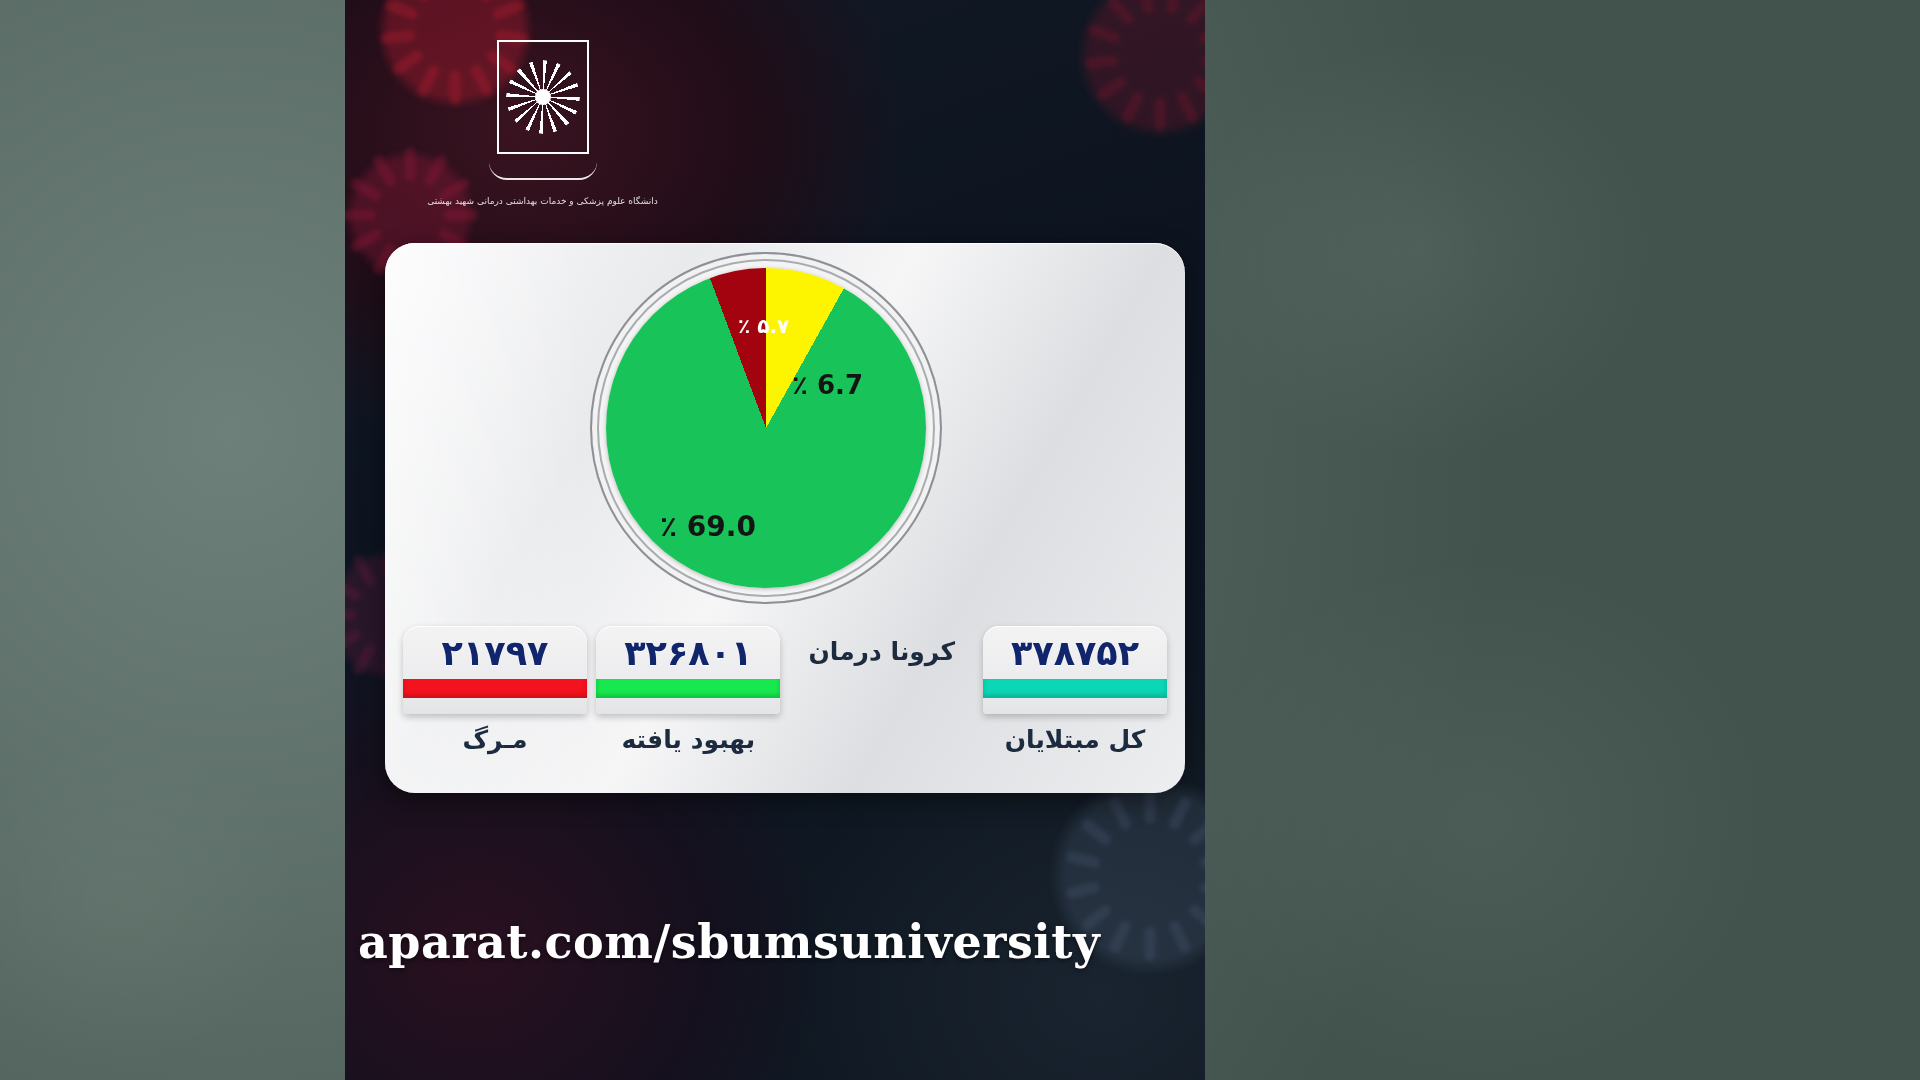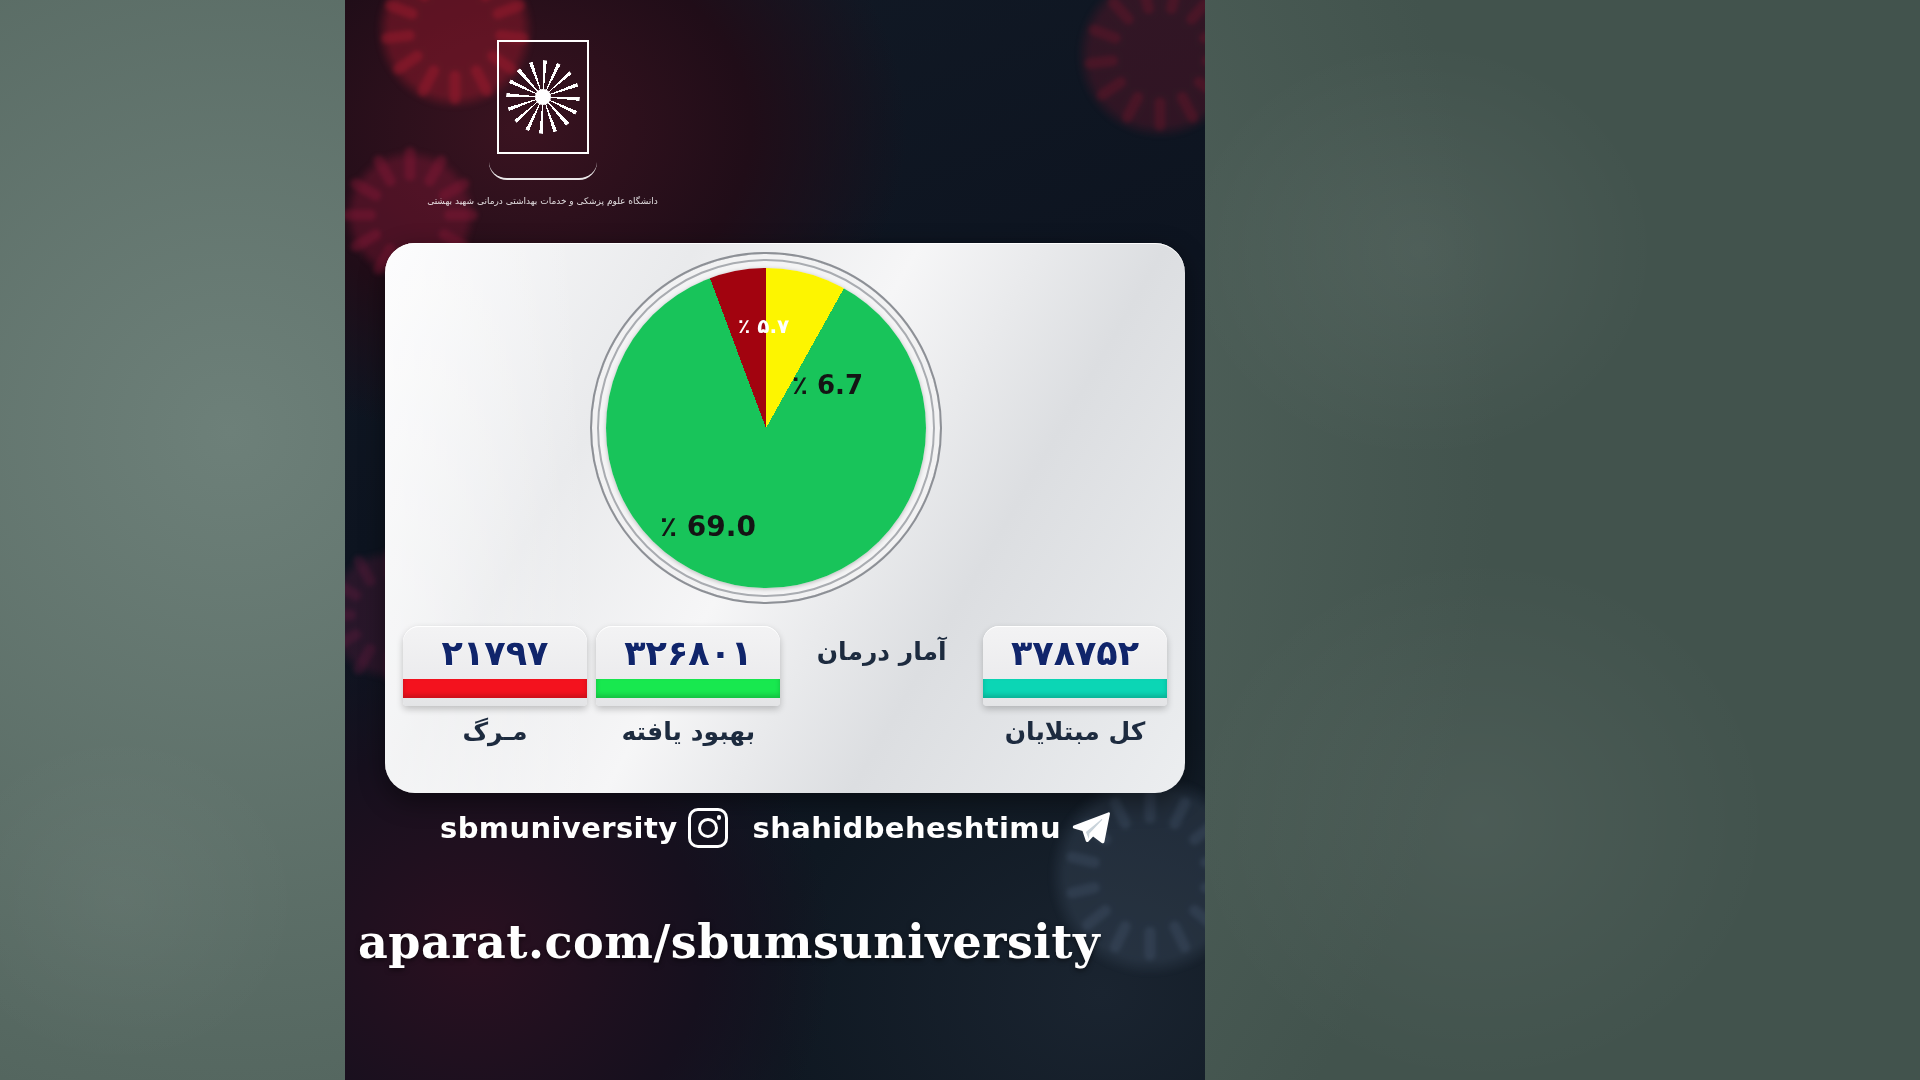--- a/index.html
+++ b/index.html
@@ -156,21 +156,21 @@
   #cards{
     position:absolute;left:18px;top:383px;width:764px;height:120px;
     display:flex;flex-direction:row;justify-content:space-between;align-items:flex-start;
     direction:rtl;
   }
   .card{width:184px;display:flex;flex-direction:column;align-items:center;}
   .card-box{
     width:100%;border-radius:16px 16px 4px 4px;
     background:linear-gradient(180deg,#f3f3f4 0%,#ebebed 70%,#e3e4e6 100%);
     box-shadow:0 3px 7px rgba(0,0,0,.22), inset 0 1px 0 rgba(255,255,255,.95);
-    padding:9px 0 8px;overflow:hidden;
+    padding:9px 0 16px;overflow:hidden;
   }
   .card-value{
     font-size:35px;font-weight:bold;color:#10256b;text-align:center;line-height:1.05;
     letter-spacing:1px;padding-bottom:7px;
     text-shadow:0 1px 1px rgba(255,255,255,.9);
   }
   .card-bar{height:19px;width:100%;box-shadow:inset 0 -3px 5px rgba(0,0,0,.18);}
   .card-label{
     margin-top:11px;font-size:25px;font-weight:bold;color:#1d2b3f;
     text-align:center;direction:rtl;white-space:nowrap;
@@ -312,21 +312,21 @@
 
       <div class="card">
         <div class="card-box">
           <div class="card-value">۳۷۸۷۵۲</div>
           <div class="card-bar" style="background: rgb(11, 214, 181);"></div>
         </div>
         <div class="card-label">کل مبتلایان</div>
       </div>
 
       <div class="card">
-        <div class="card-label">آمار درمان</div>
+        <div class="card-label">کرونا درمان</div>
       </div>
 
       <div class="card">
         <div class="card-box">
           <div class="card-value">۳۲۶۸۰۱</div>
           <div class="card-bar" style="background: rgb(24, 232, 79);"></div>
         </div>
         <div class="card-label">بهبود یافته</div>
       </div>
 
@@ -334,31 +334,16 @@
         <div class="card-box">
           <div class="card-value">۲۱۷۹۷</div>
           <div class="card-bar" style="background: rgb(244, 18, 30);"></div>
         </div>
         <div class="card-label">مـرگ</div>
       </div>
 
     </div>
   </div>
 
-  <div id="social">
-    <div class="social-item">
-      <span class="ig-icon"></span>
-      <span class="social-text">sbmuniversity</span>
-    </div>
-    <div class="social-item">
-      <span class="tg-icon">
-        <svg viewBox="0 0 38 34" width="38" height="34" aria-hidden="true">
-          <path d="M36.2 1.4 1.8 14.6c-1.4.5-1.3 2.5.1 2.9l8.6 2.6 3.3 9.9c.4 1.2 1.9 1.5 2.7.6l4.6-5 8.6 6.3c1 .7 2.4.2 2.7-1L37.9 3.1c.3-1.3-.6-2.2-1.7-1.7z" fill="#ffffff"></path>
-          <path d="M13.9 20.9 29.4 8.2c.5-.4 1.1.3.7.8L17.4 22.5l-.5 5.6-3-7.2z" fill="#c9d3da"></path>
-        </svg>
-      </span>
-      <span class="social-text">shahidbeheshtimu</span>
-    </div>
-  </div>
 
 </div>
 
 <div id="watermark">aparat.com/sbumsuniversity</div>
 
 </body></html>

